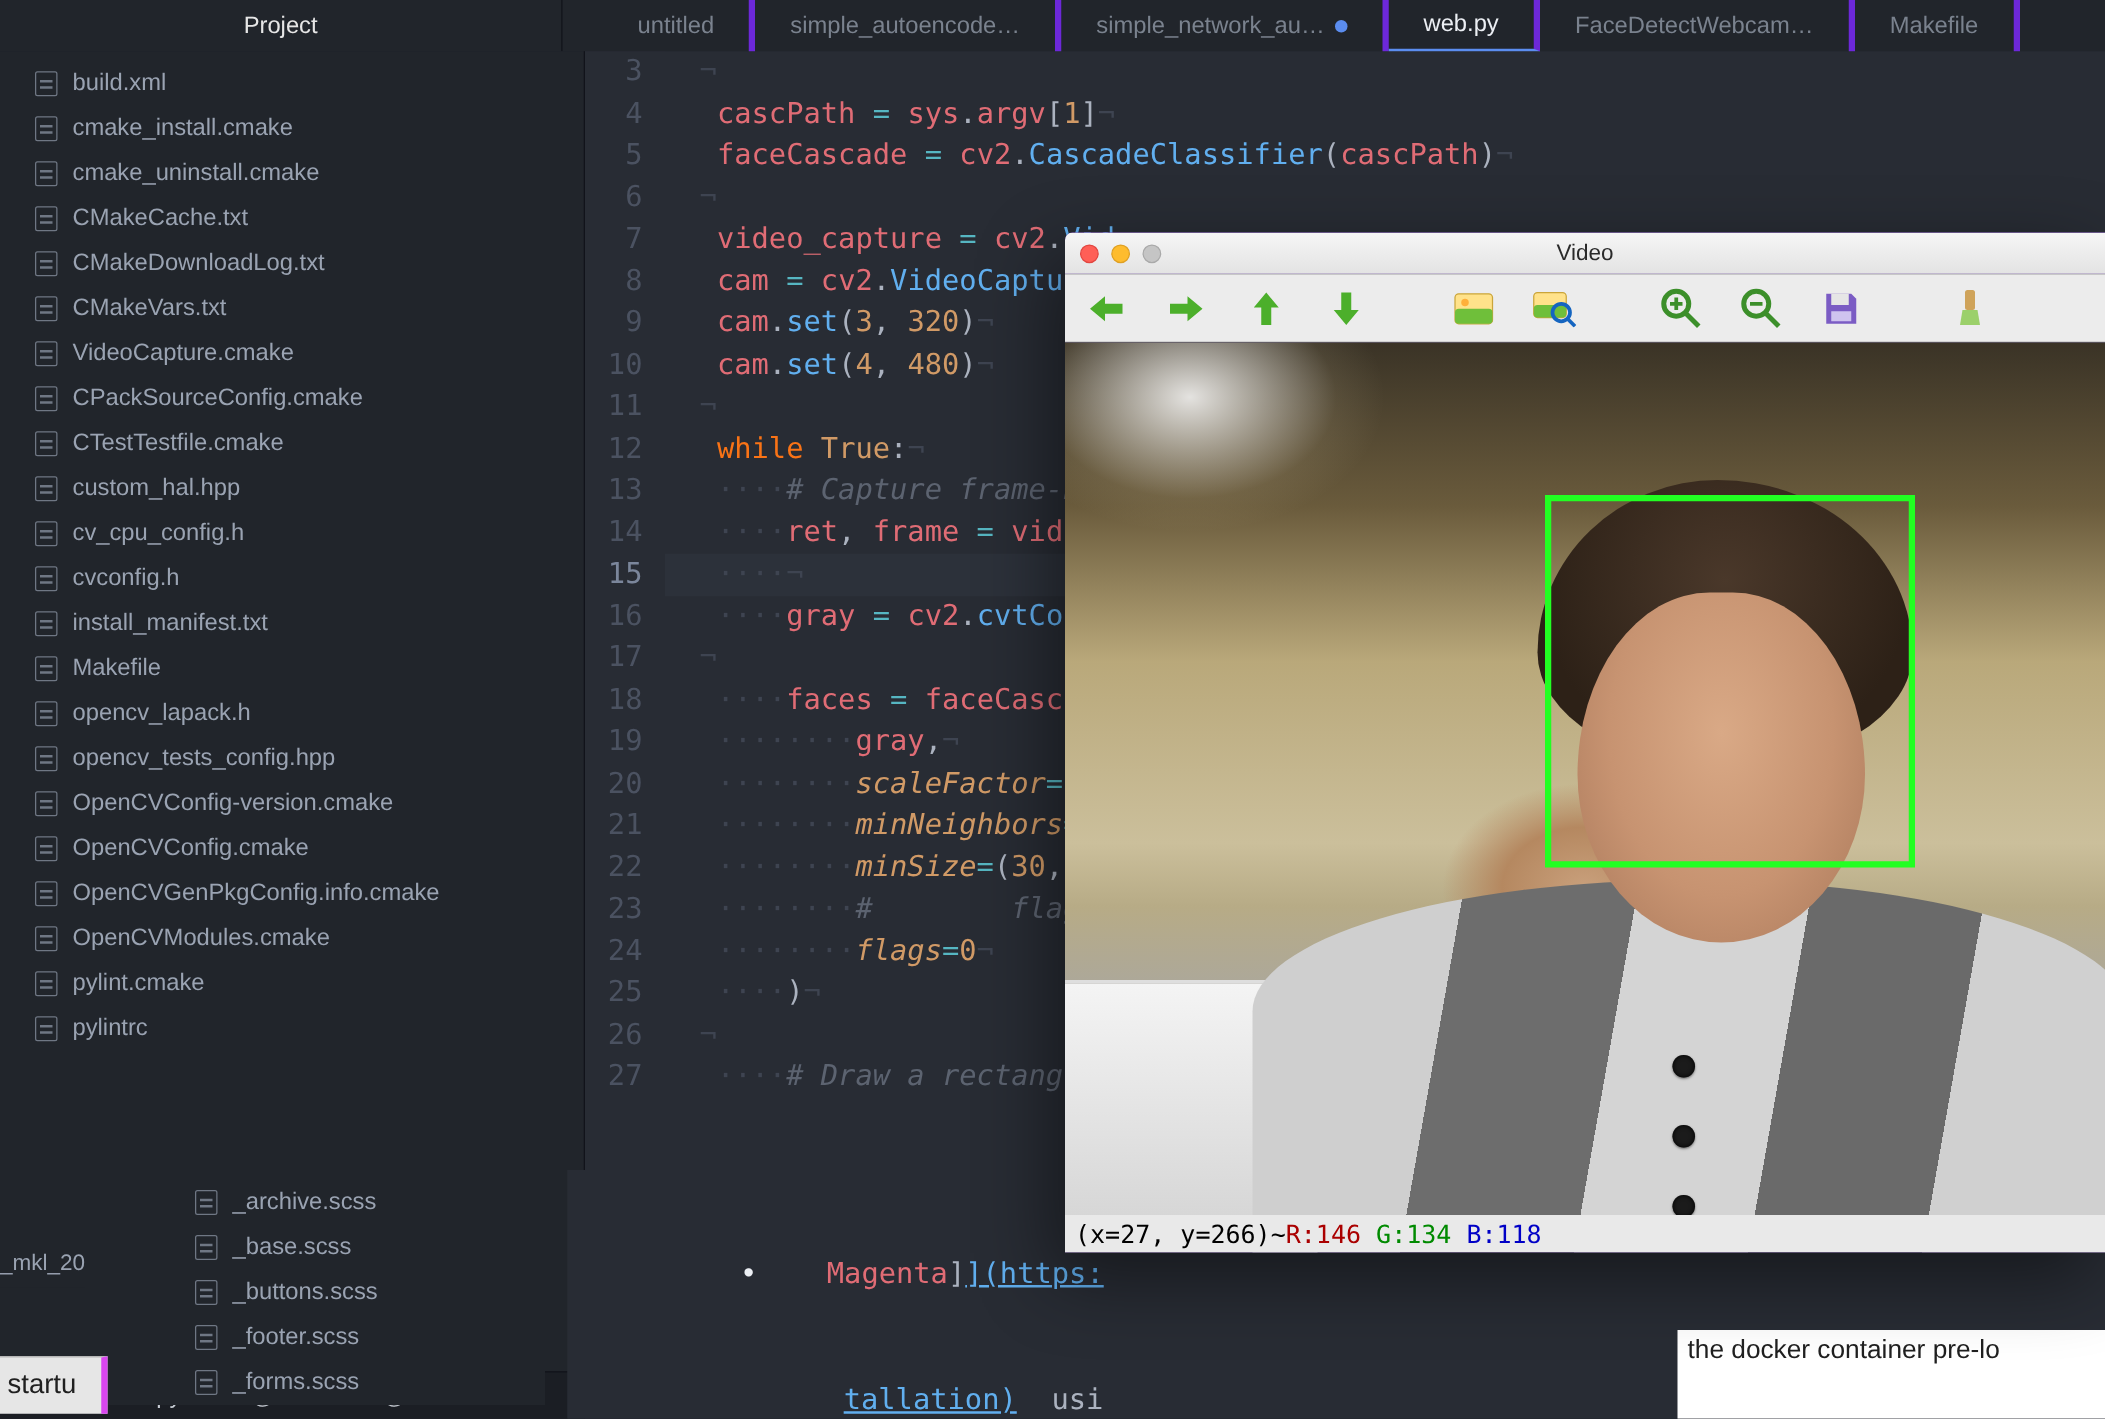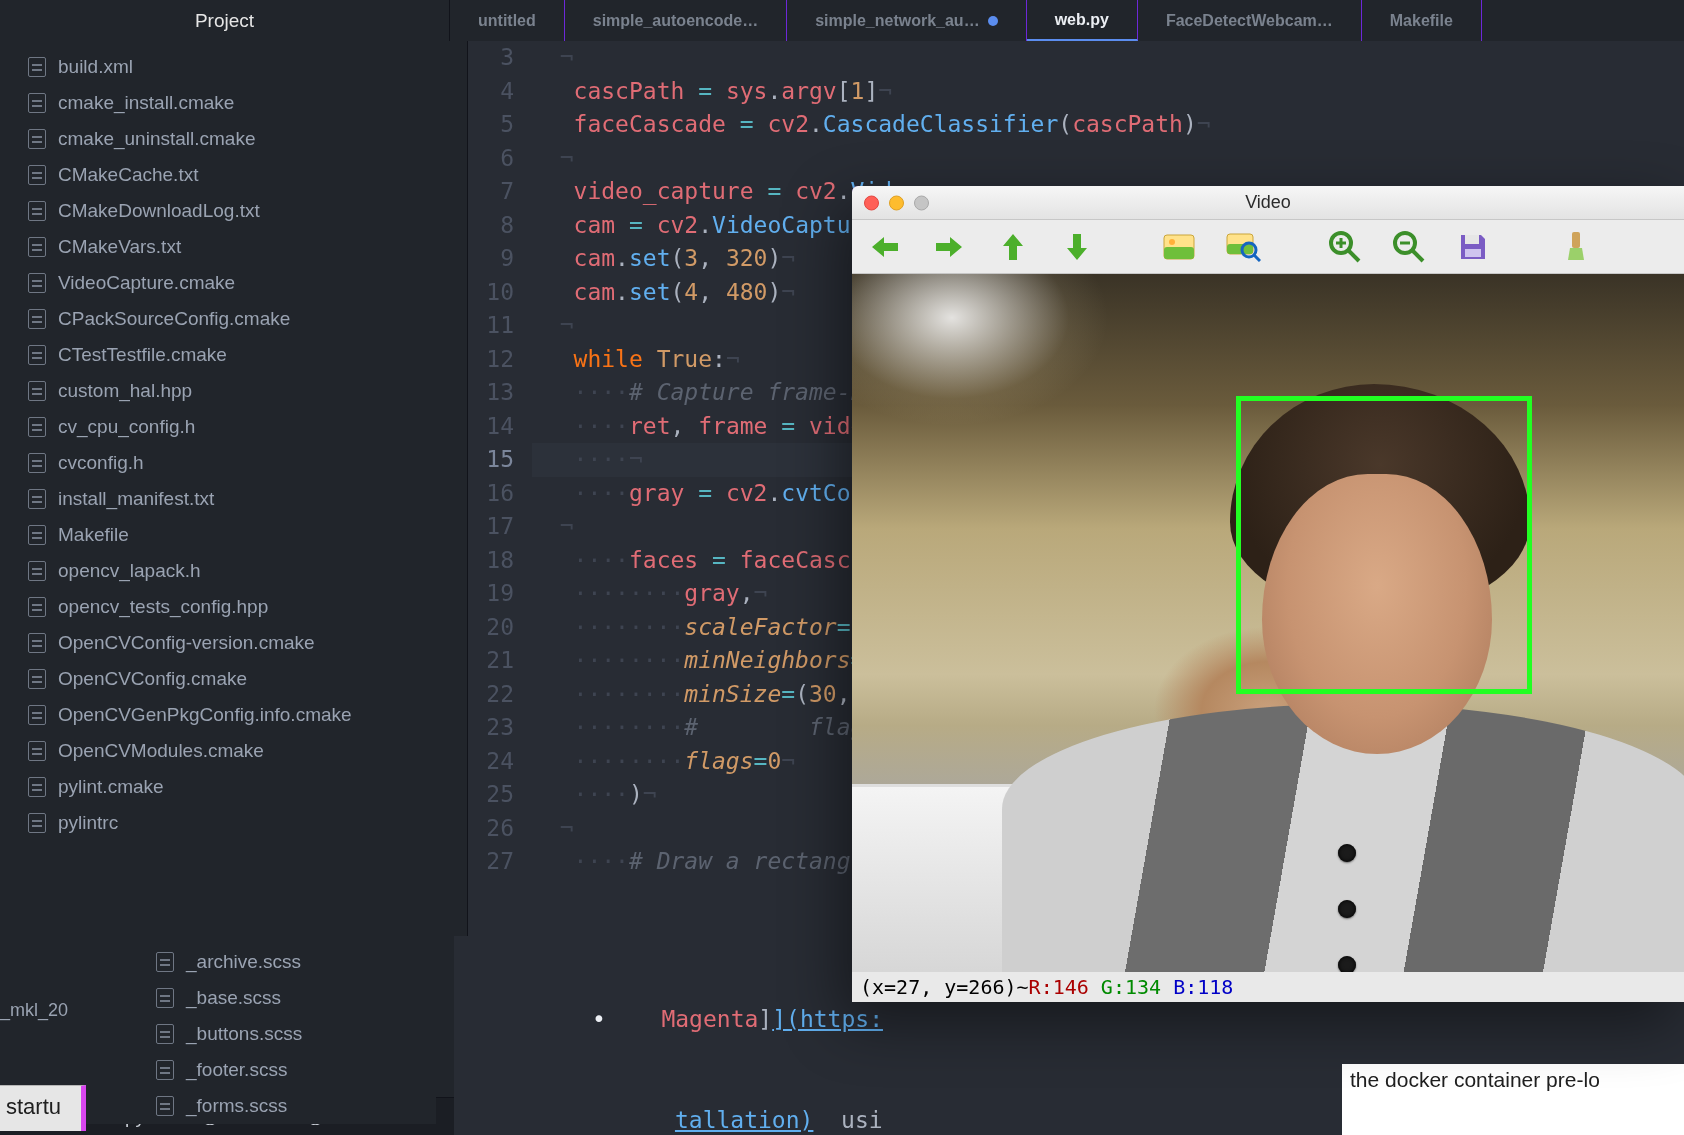--- a/index.html
+++ b/index.html
@@ -18,20 +18,21 @@
   .ide {
     display: flex;
     flex-direction: column;
     width: 100%;
     height: 100%;
   }
   .top-row {
     display: flex;
     height: 41px;
     background: #21252b;
+    gap: 32px;
   }
   .panel-header {
     width: 450px;
     display: flex;
     align-items: center;
     justify-content: center;
     color: #e6e6e6;
     font-family: -apple-system, "Segoe UI", sans-serif;
     font-size: 19px;
     font-weight: 500;
@@ -42,25 +43,24 @@
     display: flex;
     align-items: stretch;
   }
   .tab {
     display: flex;
     align-items: center;
     justify-content: center;
     padding: 0 28px;
     color: #7a828e;
     font-family: -apple-system, "Segoe UI", sans-serif;
-    font-size: 16px;
-    border-right: 1px solid #6d28d9;
+    font-size: 19px;
+    border-right: 5px solid #6d28d9;
     white-space: nowrap;
     position: relative;
-    font-weight: bold;
   }
   .tab.active {
     color: #eceff4;
     border-bottom: 2px solid #5b8def;
   }
   .tab .dirty-dot {
     width: 10px; height: 10px;
     border-radius: 50%;
     background: #5b8def;
     margin-left: 8px;

